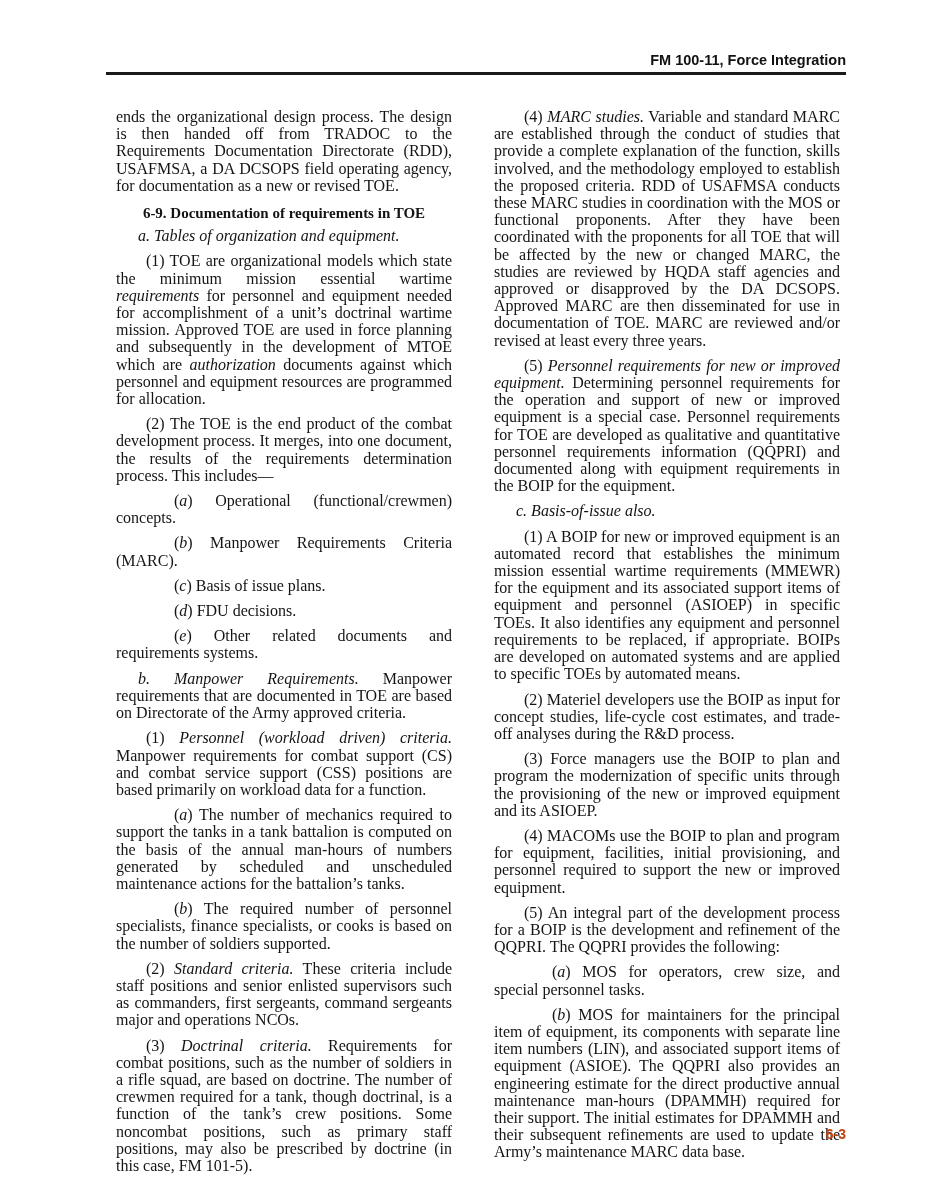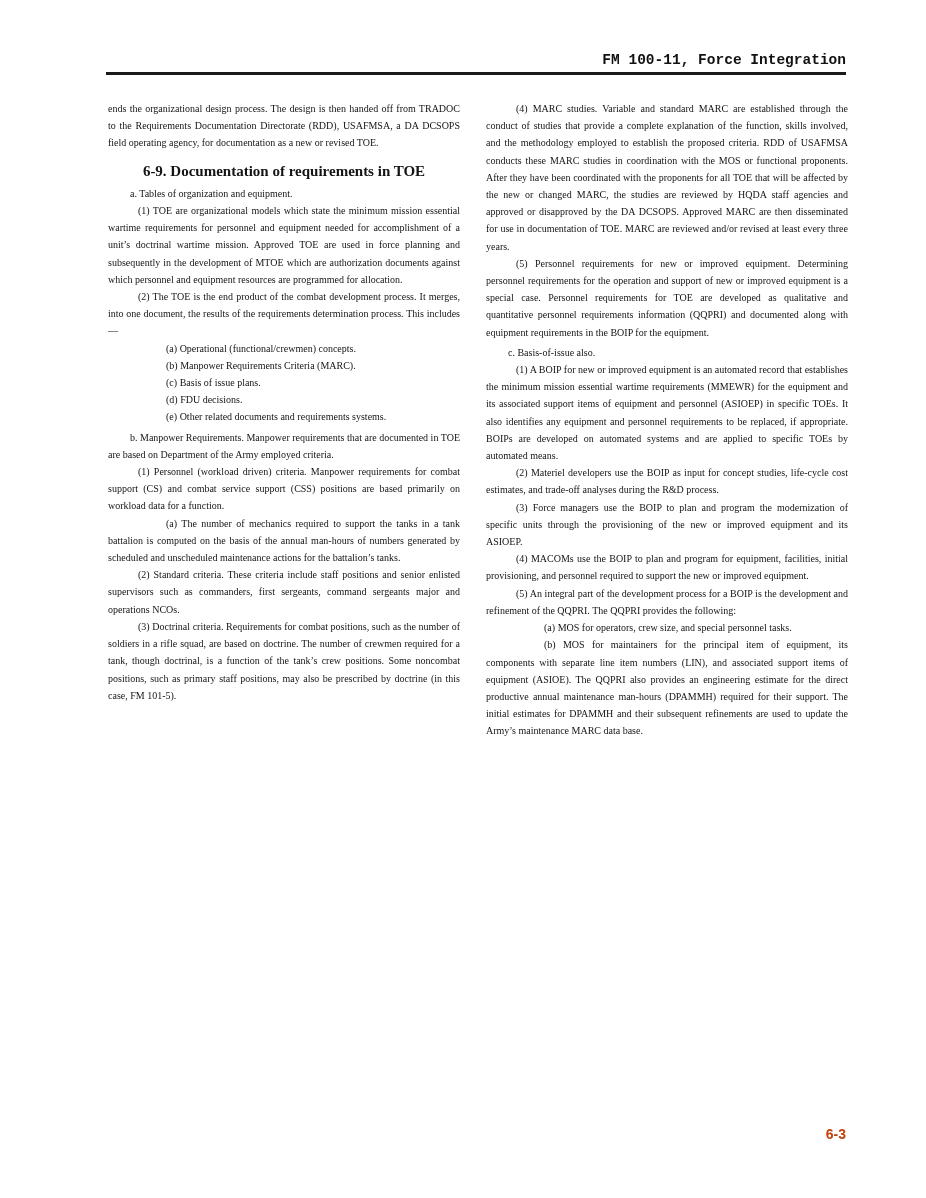--- a/index.html
+++ b/index.html
@@ -15,21 +15,21 @@
     font-family: "Liberation Serif", serif;
     color: #141414;
     overflow: hidden;
   }
   .header {
     position: absolute;
     top: 52px;
     left: 106px;
     width: 740px;
     text-align: right;
-    font-family: Liberation Mono, monospace;
+    font-family: Liberation Sans, sans-serif;
     font-weight: bold;
     font-size: 14.5px;
     color: #111111;
   }
   .header-rule {
     position: absolute;
     top: 72px;
     left: 106px;
     width: 740px;
     height: 3px;
@@ -41,38 +41,38 @@
     left: 108px;
     width: 740px;
     display: flex;
     gap: 26px;
   }
   .col { flex: 0 0 auto; }
   .col-left  { width: 352px; }
   .col-right { width: 362px; }
 
   p.para {
-    margin: 0;
-    font-size: 10px;
+    margin: 8px;
+    font-size: 16px;
     line-height: 17.2px;
     text-align: justify;
     color: #141414;
   }
   p.plain  { text-indent: 0; }
   p.num    { text-indent: 30px; }
   p.sub    { text-indent: 58px; }
   p.alpha  { text-indent: 22px; margin-top: 3px; }
   p.heading {
     font-weight: bold;
     font-size: 15px;
     text-indent: 0;
     text-align: center;
     margin: 11px 0 5px 0;
   }
-  .it { }
+  .it { font-style: italic; }
 
   .footer {
     position: absolute;
     top: 1126px;
     left: 106px;
     width: 740px;
     text-align: right;
     font-family: Liberation Sans, sans-serif;
     font-weight: bold;
     font-size: 14px;
@@ -91,23 +91,24 @@
         <p class="para plain"><span>ends the organizational design process. The design is then handed off from TRADOC to the Requirements Documentation Directorate (RDD), USAFMSA, a DA DCSOPS field operating agency, for documentation as a new or revised TOE.</span></p>
         <p class="para heading"><span>6-9. Documentation of requirements in TOE</span></p>
         <p class="para alpha"><span class="it">a. Tables of organization and equipment.</span></p>
         <p class="para num"><span>(1) TOE are organizational models which state the minimum mission essential wartime </span><span class="it">requirements</span><span> for personnel and equipment needed for accomplishment of a unit’s doctrinal wartime mission. Approved TOE are used in force planning and subsequently in the development of MTOE which are </span><span class="it">authorization</span><span> documents against which personnel and equipment resources are programmed for allocation.</span></p>
         <p class="para num"><span>(2) The TOE is the end product of the combat development process. It merges, into one document, the results of the requirements determination process. This includes—</span></p>
         <p class="para sub"><span>(</span><span class="it">a</span><span>) Operational (functional/crewmen) concepts.</span></p>
         <p class="para sub"><span>(</span><span class="it">b</span><span>) Manpower Requirements Criteria (MARC).</span></p>
         <p class="para sub"><span>(</span><span class="it">c</span><span>) Basis of issue plans.</span></p>
         <p class="para sub"><span>(</span><span class="it">d</span><span>) FDU decisions.</span></p>
         <p class="para sub"><span>(</span><span class="it">e</span><span>) Other related documents and requirements systems.</span></p>
-        <p class="para alpha"><span class="it">b. Manpower Requirements.</span><span> Manpower requirements that are documented in TOE are based on Department of the Army employed criteria.</span></p>
+        <p class="para alpha"><span class="it">b. Manpower Requirements.</span><span> Manpower requirements that are documented in TOE are based on Directorate of the Army approved criteria.</span></p>
         <p class="para num"><span>(1) </span><span class="it">Personnel (workload driven) criteria.</span><span> Manpower requirements for combat support (CS) and combat service support (CSS) positions are based primarily on workload data for a function.</span></p>
         <p class="para sub"><span>(</span><span class="it">a</span><span>) The number of mechanics required to support the tanks in a tank battalion is computed on the basis of the annual man-hours of numbers generated by scheduled and unscheduled maintenance actions for the battalion’s tanks.</span></p>
+        <p class="para sub"><span>(</span><span class="it">b</span><span>) The required number of personnel specialists, finance specialists, or cooks is based on the number of soldiers supported.</span></p>
         <p class="para num"><span>(2) </span><span class="it">Standard criteria.</span><span> These criteria include staff positions and senior enlisted supervisors such as commanders, first sergeants, command sergeants major and operations NCOs.</span></p>
         <p class="para num"><span>(3) </span><span class="it">Doctrinal criteria.</span><span> Requirements for combat positions, such as the number of soldiers in a rifle squad, are based on doctrine. The number of crewmen required for a tank, though doctrinal, is a function of the tank’s crew positions. Some noncombat positions, such as primary staff positions, may also be prescribed by doctrine (in this case, FM 101-5).</span></p>
       </div>
     <div class="col col-right">
         <p class="para num"><span>(4) </span><span class="it">MARC studies.</span><span> Variable and standard MARC are established through the conduct of studies that provide a complete explanation of the function, skills involved, and the methodology employed to establish the proposed criteria. RDD of USAFMSA conducts these MARC studies in coordination with the MOS or functional proponents. After they have been coordinated with the proponents for all TOE that will be affected by the new or changed MARC, the studies are reviewed by HQDA staff agencies and approved or disapproved by the DA DCSOPS. Approved MARC are then disseminated for use in documentation of TOE. MARC are reviewed and/or revised at least every three years.</span></p>
         <p class="para num"><span>(5) </span><span class="it">Personnel requirements for new or improved equipment.</span><span> Determining personnel requirements for the operation and support of new or improved equipment is a special case. Personnel requirements for TOE are developed as qualitative and quantitative personnel requirements information (QQPRI) and documented along with equipment requirements in the BOIP for the equipment.</span></p>
         <p class="para alpha"><span class="it">c. Basis-of-issue also.</span></p>
         <p class="para num"><span>(1) A BOIP for new or improved equipment is an automated record that establishes the minimum mission essential wartime requirements (MMEWR) for the equipment and its associated support items of equipment and personnel (ASIOEP) in specific TOEs. It also identifies any equipment and personnel requirements to be replaced, if appropriate. BOIPs are developed on automated systems and are applied to specific TOEs by automated means.</span></p>
         <p class="para num"><span>(2) Materiel developers use the BOIP as input for concept studies, life-cycle cost estimates, and trade-off analyses during the R&amp;D process.</span></p>
         <p class="para num"><span>(3) Force managers use the BOIP to plan and program the modernization of specific units through the provisioning of the new or improved equipment and its ASIOEP.</span></p>

